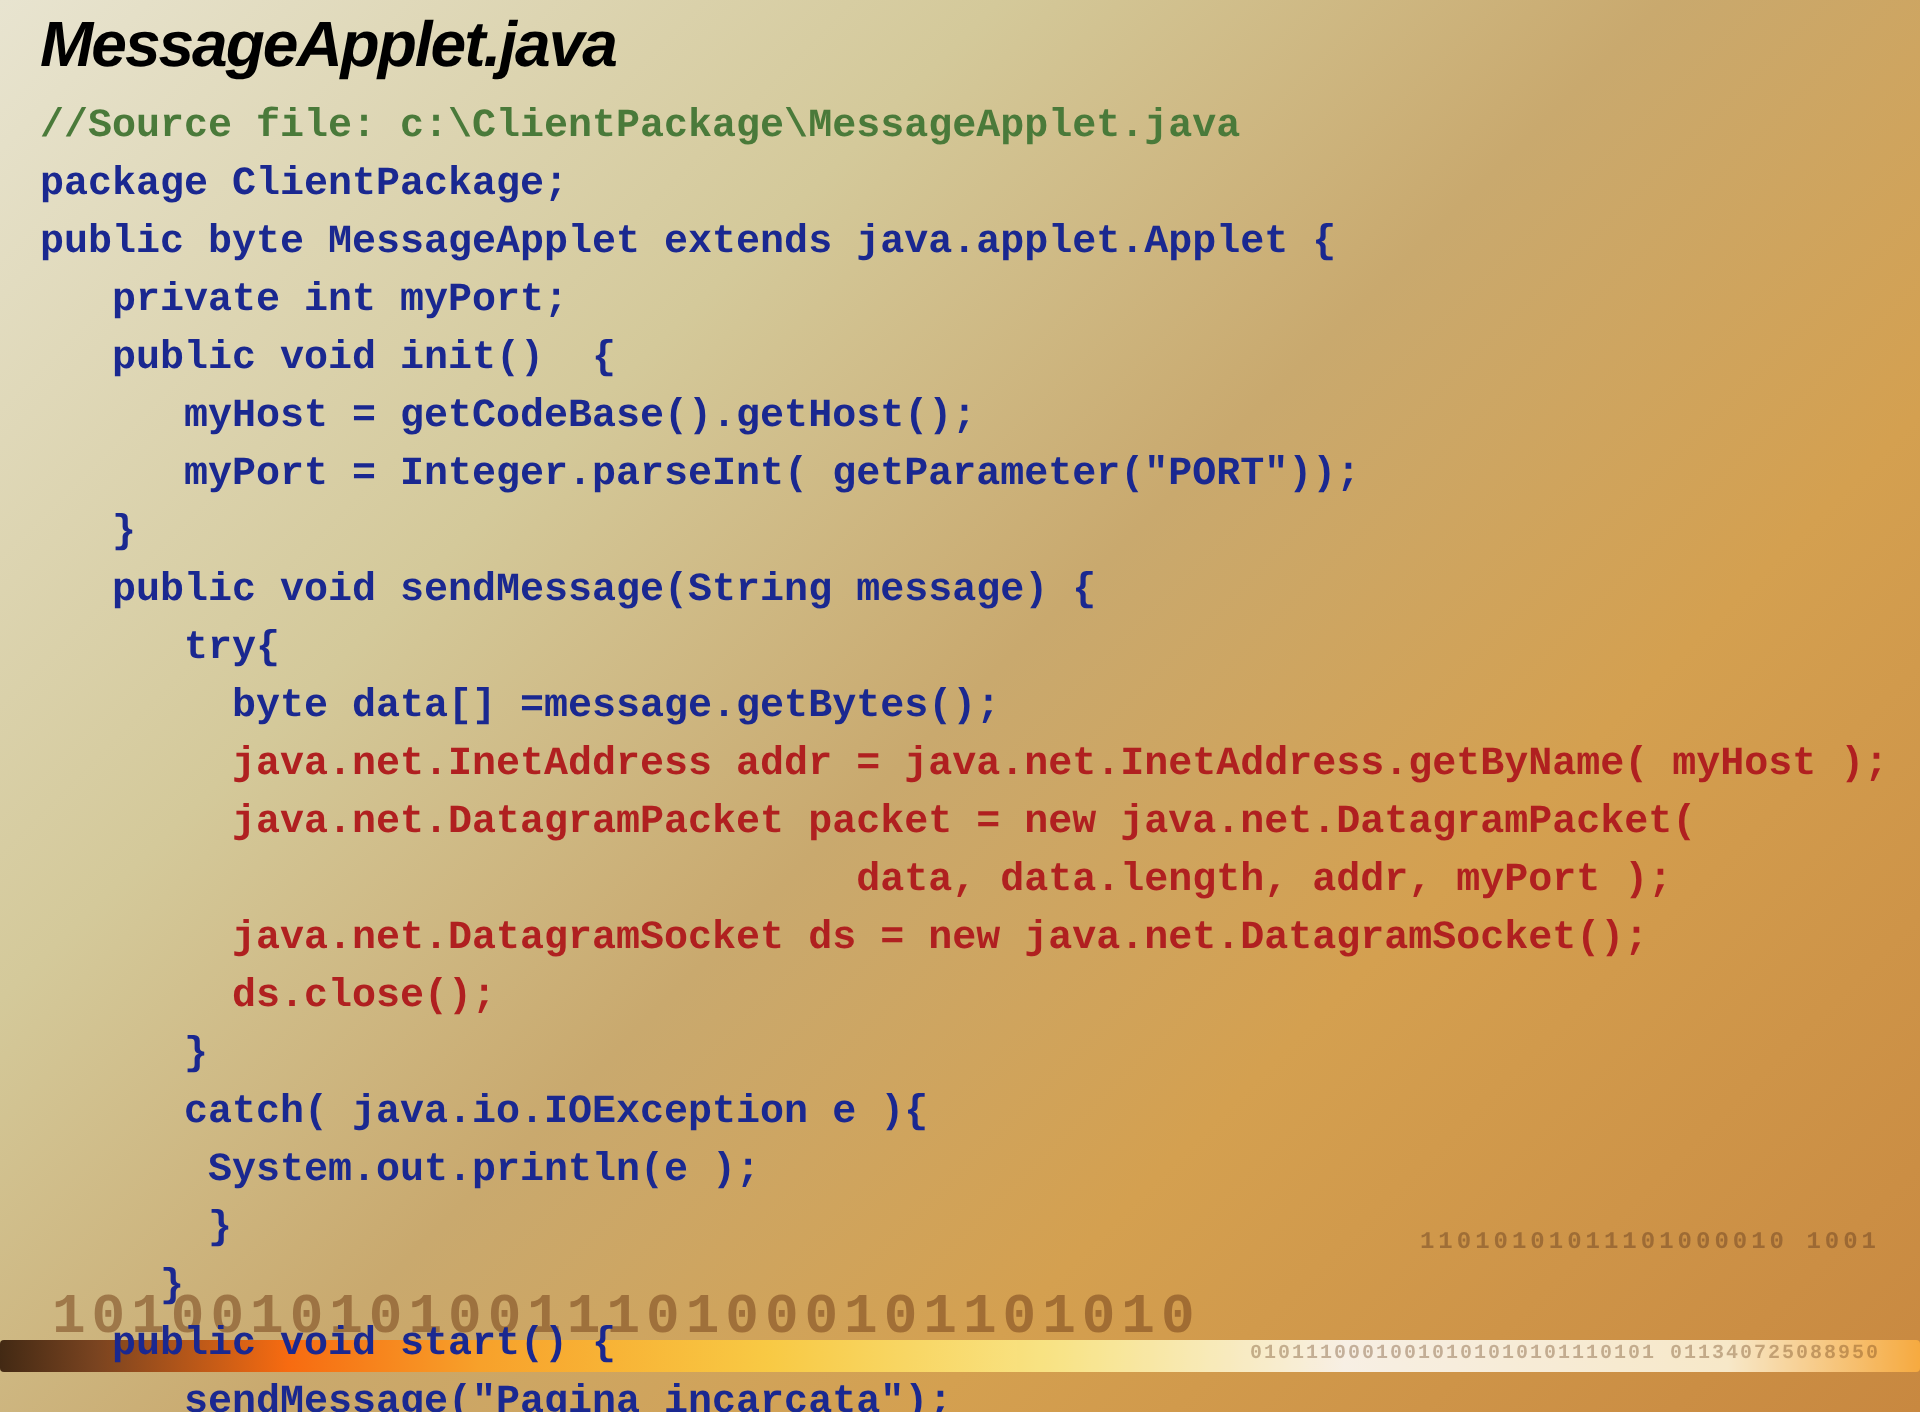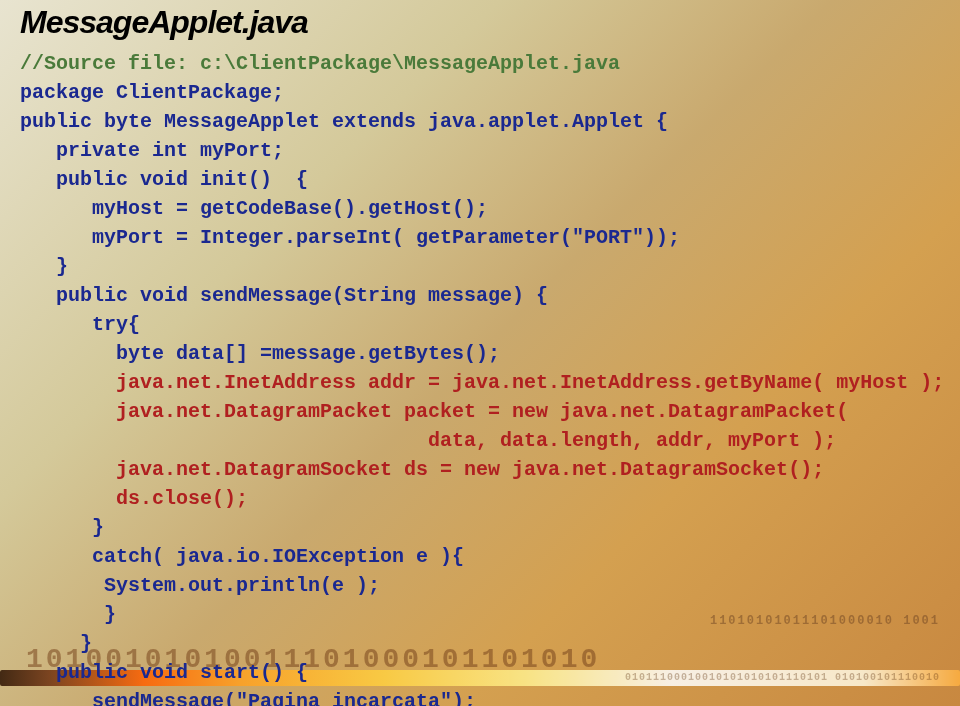--- a/index.html
+++ b/index.html
@@ -106,15 +106,15 @@
   <div class="code-line navy">      sendMessage("Pagina incarcata");</div>
   <div class="code-line navy">     }</div>
   <div class="code-line navy">  }</div>
 </div>
 
 <div class="binary-small">11010101011101000010  1001</div>
 
 <div class="bottom-binary">
   <div class="binary-large">10100101010011101000101101010</div>
   <div class="spectrum">
-    <div class="spectrum-inner">01011100010010101010101110101 010100101110010</div>
+    <div class="spectrum-inner">01011100010010101010101110101 011340725088950</div>
   </div>
 </div>
 
 </body></html>

